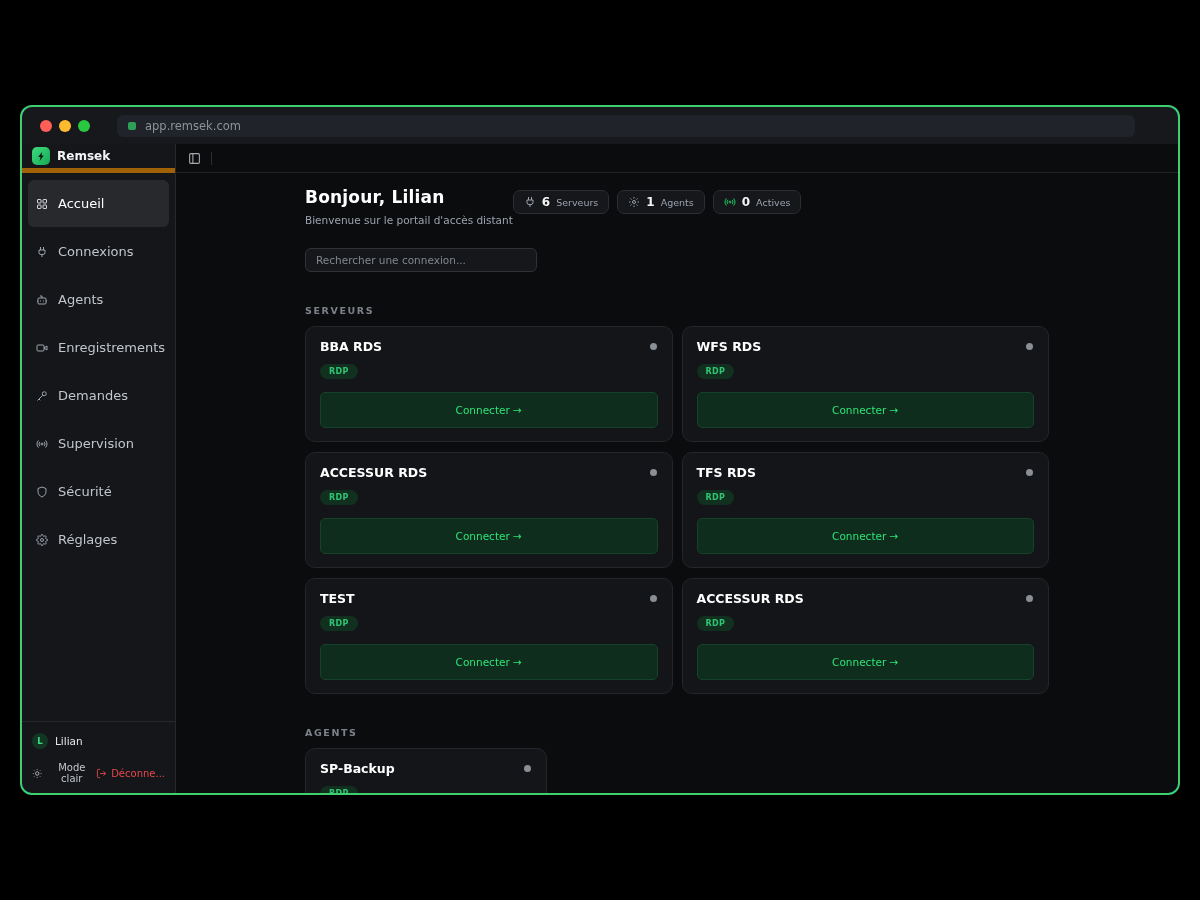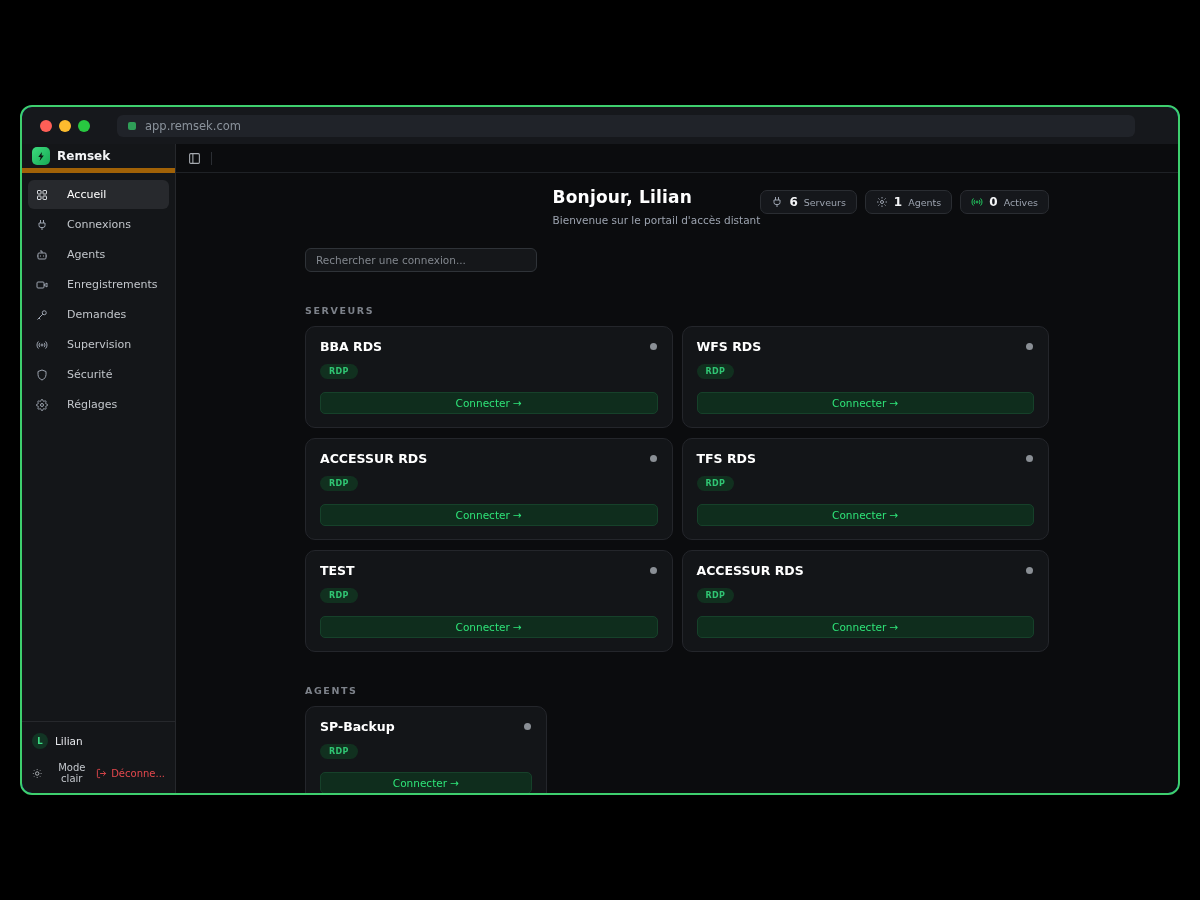--- a/index.html
+++ b/index.html
@@ -24,42 +24,42 @@
 
   
   .app { flex:1; display:flex; min-height:0; }
 
   .sidebar { width:154px; background:#141619; border-right:1px solid #26282c; display:flex; flex-direction:column; }
   .side-header { height:29px; border-bottom:5px solid #a16207; display:flex; align-items:center; gap:7px; padding:0 10px; flex:0 0 auto; }
   .logo { width:18px; height:18px; border-radius:5px; background:linear-gradient(135deg,#3ddc7e,#17a854); display:flex; align-items:center; justify-content:center; color:#0d1512; }
   .brand { font-size:12px; font-weight:bold; color:#f3f4f6; }
 
   .nav { padding:7px 6px; display:flex; flex-direction:column; gap:1px; }
-  .nav-item { display:flex; align-items:center; gap:19px; padding:8px 8px; border-radius:6px; font-size:11px; color:#c2c6cb; cursor:pointer; }
+  .nav-item { display:flex; align-items:center; gap:10px; padding:16px 8px; border-radius:6px; font-size:13px; color:#c2c6cb; cursor:pointer; }
   .nav-item svg { color:#9ca3af; flex:0 0 auto; }
   .nav-item.active { background:#27292d; color:#ffffff; }
   .nav-item.active svg { color:#d6d9dd; }
 
   .side-footer { margin-top:auto; border-top:1px solid #26282c; padding:7px 10px 9px; }
   .user-row { display:flex; align-items:center; gap:7px; padding:4px 0; }
   .avatar { width:16px; height:16px; border-radius:50%; background:#123524; color:#3ddc84; font-size:8.5px; font-weight:bold; display:flex; align-items:center; justify-content:center; }
   .user-name { font-size:10.5px; color:#e5e7eb; }
   .footer-actions { display:flex; align-items:center; justify-content:space-between; margin-top:9px; }
   .theme-btn { display:flex; align-items:center; gap:5px; font-size:10px; color:#c2c6cb; cursor:pointer; background:none; border:none; font-family:inherit; }
   .logout-btn { display:flex; align-items:center; gap:4px; font-size:10px; color:#e5484d; cursor:pointer; background:none; border:none; font-family:inherit; }
 
   .content { flex:1; display:flex; flex-direction:column; background:#0b0c0e; min-width:0; }
   .topbar { height:29px; border-bottom:1px solid #1f2226; display:flex; align-items:center; padding:0 12px; gap:10px; flex:0 0 auto; }
   .topbar svg { color:#a7abb1; cursor:pointer; }
   .topbar-divider { width:1px; height:13px; background:#2b2e33; }
 
   .main { flex:1; overflow:hidden; }
   .container { width:744px; margin:14px auto 0; }
 
-  .head-row { display:flex; justify-content:flex-end; align-items:flex-start; }
+  .head-row { display:flex; justify-content:flex-start; align-items:flex-start; }
   .greeting { font-size:17px; font-weight:bold; color:#ffffff; letter-spacing:.2px; }
   .subtitle { font-size:10.5px; color:#9ca3af; margin-top:7px; }
 
   .stats { display:flex; gap:8px; padding-top:3px; }
   .stat-chip { height:24px; display:flex; align-items:center; gap:6px; padding:0 10px; background:#15171b; border:1px solid #2a2d32; border-radius:7px; }
   .stat-value { font-size:12px; font-weight:bold; color:#f3f4f6; }
   .stat-label { font-size:9.5px; color:#9ca3af; }
 
   .search {
     margin-top:22px; width:232px; height:24px; background:#15171a; border:1px solid #2f3338;
@@ -68,21 +68,21 @@
   .search::placeholder { color:#82878e; }
 
   .section-title { margin-top:33px; font-size:9.5px; font-weight:bold; letter-spacing:1.6px; color:#7d828a; }
   .grid { margin-top:10px; display:grid; grid-template-columns:repeat(2,1fr); gap:10px 9px; }
 
   .card { background:#131518; border:1px solid #24262b; border-radius:10px; padding:12px 14px 13px; position:relative; }
   .card-title { font-size:12.5px; font-weight:bold; color:#ffffff; }
   .status-dot { position:absolute; top:16px; right:15px; width:7px; height:7px; border-radius:50%; background:#8a8f95; }
   .pill { display:inline-block; margin-top:10px; font-size:8px; font-weight:bold; color:#30c573; background:#11301f; padding:3px 9px; border-radius:999px; letter-spacing:.3px; }
   .connect-btn {
-    margin-top:13px; width:100%; height:22px; background:#0f2d1d; border:1px solid #16412a; border-radius:5px;
+    margin-top:13px; width:100%; height:36px; background:#0f2d1d; border:1px solid #16412a; border-radius:5px;
     color:#2ee378; font-size:10.5px; font-family:inherit; cursor:pointer; display:flex; align-items:center; justify-content:center;
   }
   .agents-grid { grid-template-columns:repeat(3,1fr); }
 </style>
 </head>
 <body>
 
 <div class="window">
 
   <div class="chrome">

